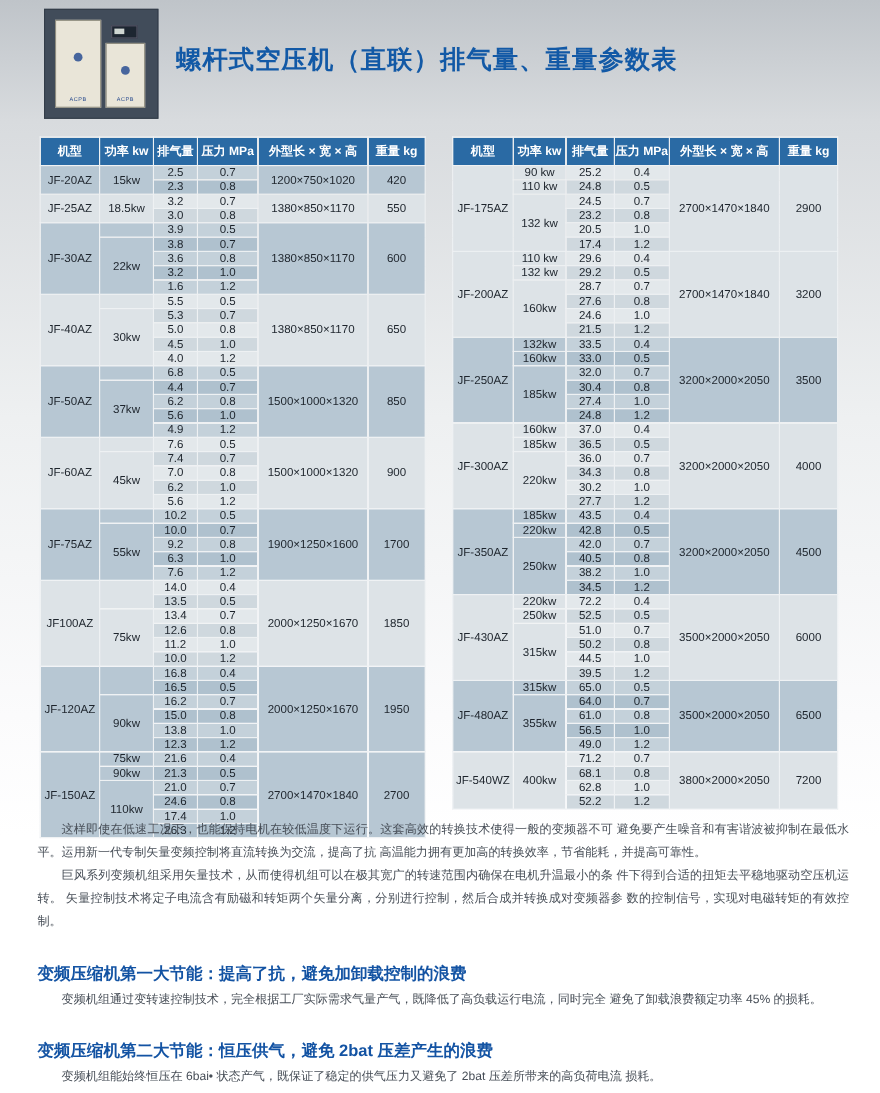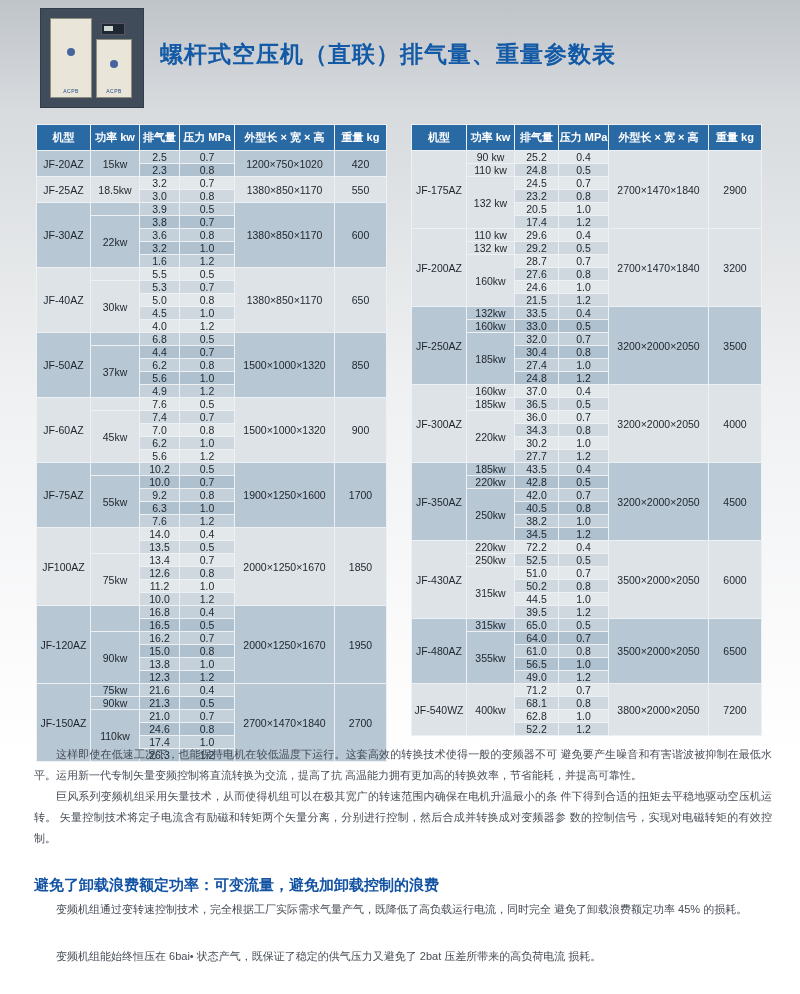--- a/index.html
+++ b/index.html
@@ -583,19 +583,20 @@
       </tbody>
   </table>
 </div>
 
 <div class="sections">
   <div class="sec sec1">
     <p>这样即使在低速工况下，也能保持电机在较低温度下运行。这套高效的转换技术使得一般的变频器不可 避免要产生噪音和有害谐波被抑制在最低水平。运用新一代专制矢量变频控制将直流转换为交流，提高了抗 高温能力拥有更加高的转换效率，节省能耗，并提高可靠性。</p>
     <p>巨风系列变频机组采用矢量技术，从而使得机组可以在极其宽广的转速范围内确保在电机升温最小的条 件下得到合适的扭矩去平稳地驱动空压机运转。 矢量控制技术将定子电流含有励磁和转矩两个矢量分离，分别进行控制，然后合成并转换成对变频器参 数的控制信号，实现对电磁转矩的有效控制。</p>
   </div>
   <div class="sec sec2">
-    <div class="sec-heading">避免了卸载浪费额定功率：可变流量，避免加卸载控制的浪费</div>
+    <div class="sec-heading">变频压缩机第一大节能：提高了抗，避免加卸载控制的浪费</div>
     <p>变频机组通过变转速控制技术，完全根据工厂实际需求气量产气，既降低了高负载运行电流，同时完全 避免了卸载浪费额定功率 45% 的损耗。</p>
   </div>
   <div class="sec sec3">
+    <div class="sec-heading">变频压缩机第二大节能：恒压供气，避免 2bat 压差产生的浪费</div>
     <p>变频机组能始终恒压在 6bai• 状态产气，既保证了稳定的供气压力又避免了 2bat 压差所带来的高负荷电流 损耗。</p>
   </div>
 </div>
 
 </body></html>

